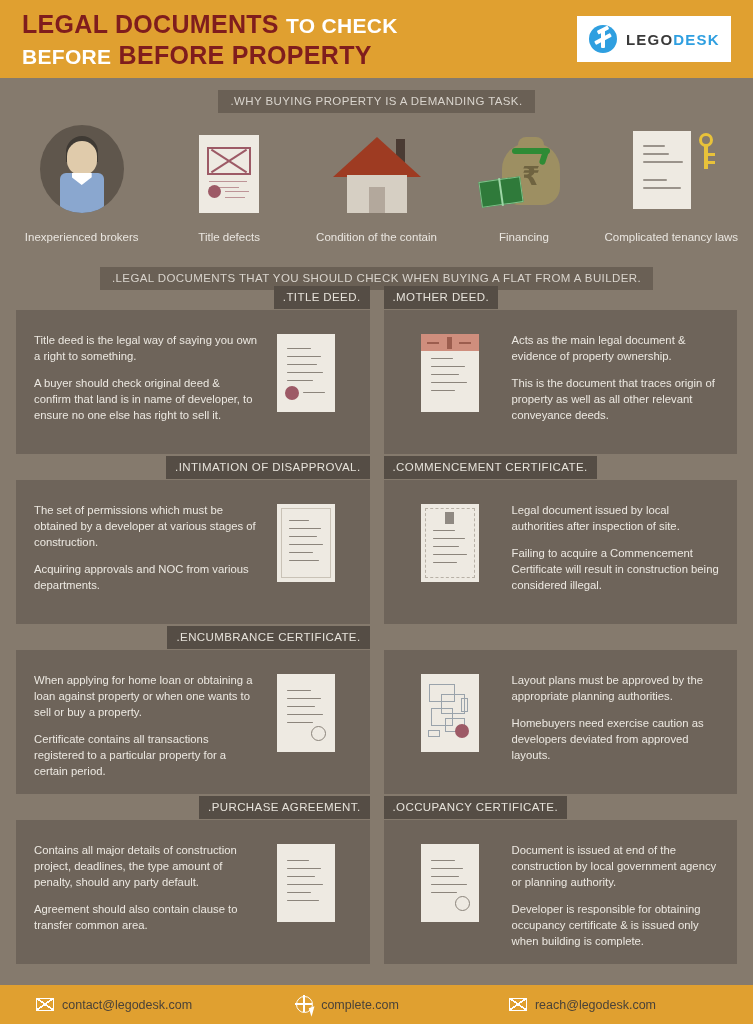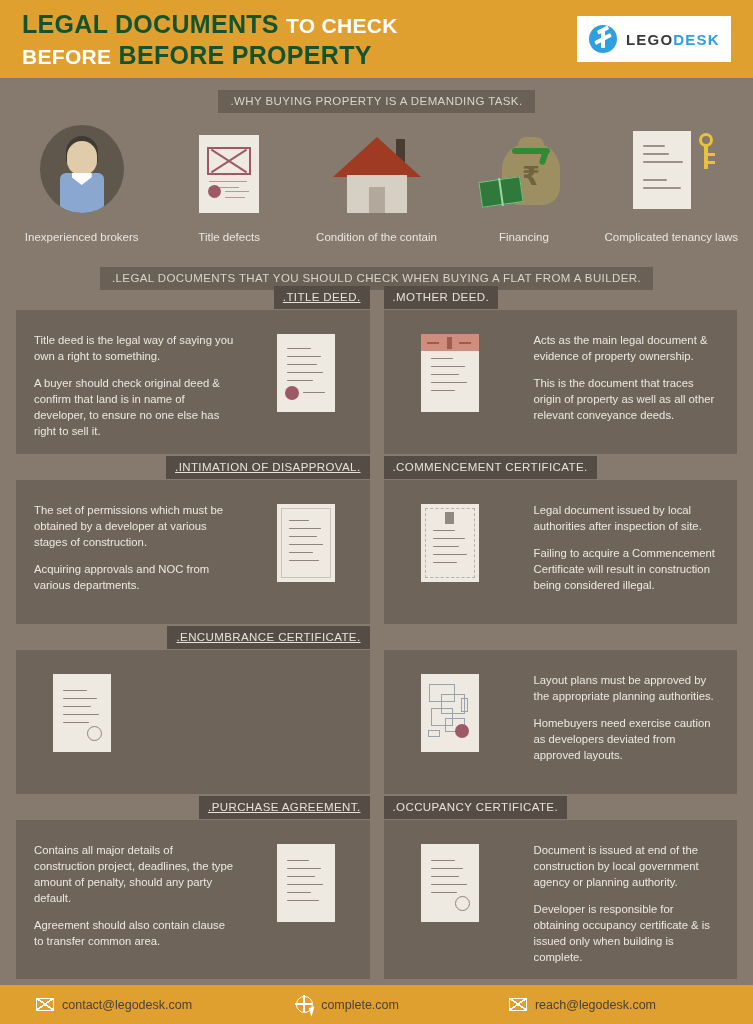--- a/index.html
+++ b/index.html
@@ -17,21 +17,21 @@
     background: #e0a030;
     display: flex;
     align-items: center;
     justify-content: space-between;
     padding: 0 22px 0 22px;
     position: relative;
   }
   .header-title { line-height: 1.0; padding-top: 2px; }
   .title-line { font-size: 25px; font-weight: bold; letter-spacing: 0.3px; white-space: nowrap; }
   .title-line.l2 { margin-top: 6px; }
-  .t-dark { color: #14532d; }
+  .t-dark { color: #7f1d1d; }
   .t-light { color: #ffffff; font-size: 21px; }
 
   .logo-box {
     background: #ffffff;
     width: 154px; height: 46px;
     display: flex; align-items: center;
     padding-left: 12px;
     gap: 9px;
   }
   .logo-circle {
@@ -155,24 +155,24 @@
     position: absolute;
     top: -24px;
     background: #55four;
     background: #554d45;
     color: #e6e2da;
     font-size: 11.5px;
     letter-spacing: 0.4px;
     padding: 5px 9px 6px 9px;
     white-space: nowrap;
   }
-  .label-right { right: 0; text-decoration: underline; }
+  .label-right { right: 0; }
   .label-left { left: 0; }
 
-  .card-inner { display: flex; align-items: flex-start; height: 100%; gap: 22px; }
+  .card-inner { display: flex; align-items: flex-start; height: 100%; }
   .card-inner.rev { flex-direction: row-reverse; }
   .card-text {
     flex: 1;
     color: #ece8e1;
     font-size: 11.3px;
     line-height: 1.42;
     padding-top: 4px;
   }
   .card-inner.rev .card-text { padding-left: 14px; }
   .card-text p + p { margin-top: 11px; }
@@ -423,20 +423,24 @@
           </div>
         </div>
       </div>
     </div>
   </div>
 
   <div class="card-row" style="margin-top:26px;">
     <div class="card">
       <div class="card-label label-right">.ENCUMBRANCE CERTIFICATE.</div>
       <div class="card-inner">
+        <div class="card-text">
+          <p>When applying for home loan or obtaining a loan against property or when one wants to sell or buy a property.</p>
+          <p>Certificate contains all transactions registered to a particular property for a certain period.</p>
+        </div>
         <div class="card-thumb">
           <div class="td">
             <div class="l" style="left:10px;top:16px;width:24px;"></div>
             <div class="l" style="left:10px;top:24px;width:34px;"></div>
             <div class="l" style="left:10px;top:32px;width:28px;"></div>
             <div class="l" style="left:10px;top:40px;width:36px;"></div>
             <div class="l" style="left:10px;top:48px;width:26px;"></div>
             <div class="ring" style="left:34px;top:52px;"></div>
           </div>
         </div>

